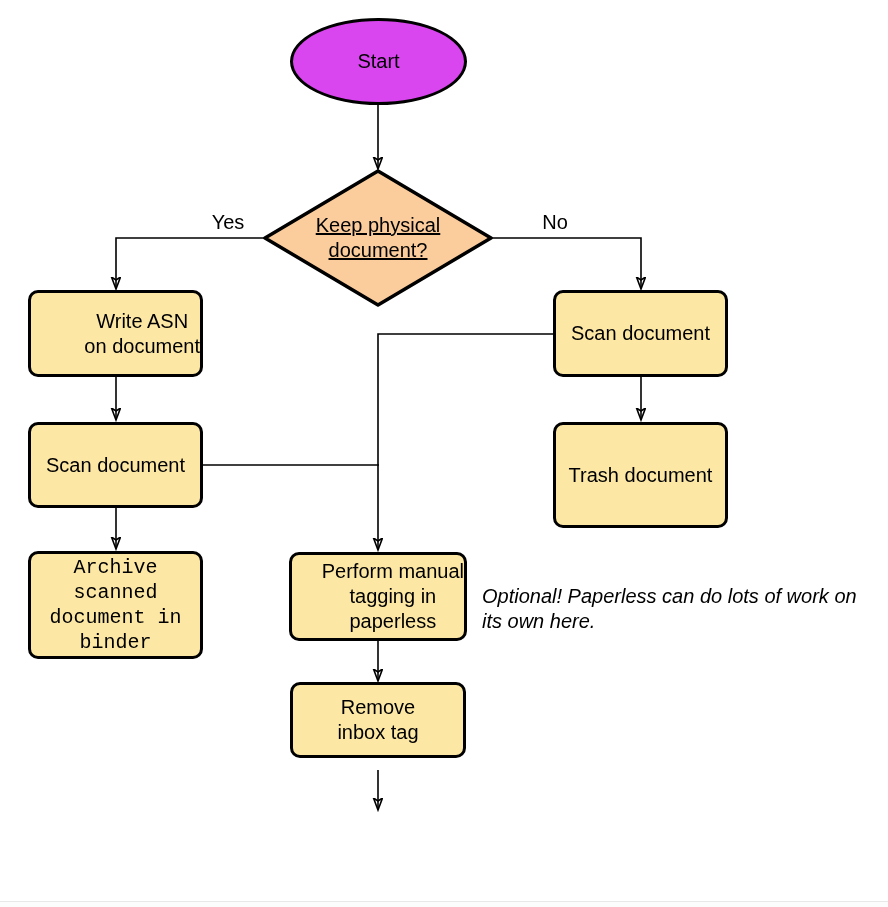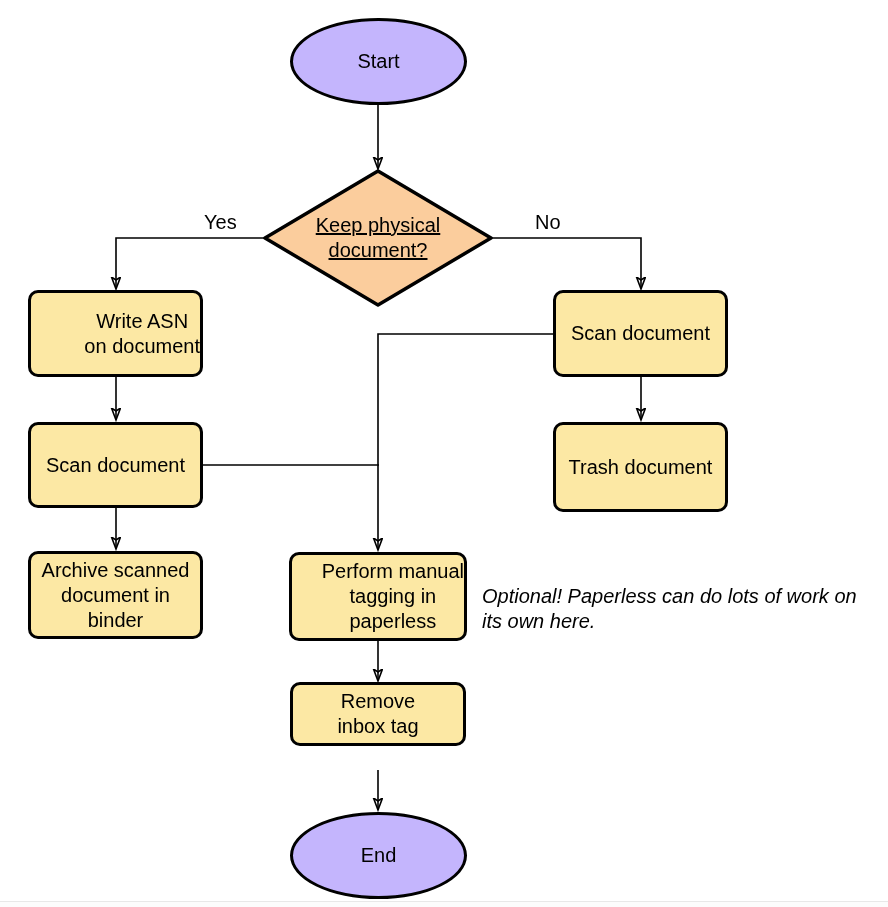--- a/index.html
+++ b/index.html
@@ -21,32 +21,33 @@
     text-align: center;
     font-size: 20px; line-height: 25px;
   }
   .node span { white-space: pre-line; display: block; }
   .process {
     background: #fce8a4;
     border: 3px solid #000000;
     border-radius: 10px;
   }
   .terminator {
-    background: #c4b5fd;
+    background: #d946ef;
     border: 3.5px solid #000000;
     border-radius: 50%;
     justify-content: center;
   }
   .decision-label {
     background: transparent;
     text-decoration: underline;
   }
   .edge-label {
     position: absolute;
     font-size: 20px; line-height: 22px;
+    text-align: center;
   }
   .note {
     position: absolute;
     font-size: 20px; line-height: 25px;
     font-style: italic;
     white-space: pre-line;
   }
   .bottom-divider {
     position: absolute; left: 0; top: 901; width: 888px; height: 1px;
     background: #e8e8e8;
@@ -97,48 +98,45 @@
 
   <div class="node process" style="left:28px; top:290px; width:175px; height:87px;justify-content:flex-end;">
     <span>Write ASN
 on document</span>
   </div>
 
   <div class="node process" style="left:28px; top:422px; width:175px; height:86px;">
     <span>Scan document</span>
   </div>
 
-  <div class="node process" style="left:28px; top:551px; width:175px; height:88px;">
+  <div class="node process" style="left:28px; top:551px; width:175px; height:108px;font-family:Liberation Mono, monospace;">
     <span>Archive scanned
 document in
 binder</span>
   </div>
 
   <div class="node process" style="left:553px; top:290px; width:175px; height:87px;">
     <span>Scan document</span>
   </div>
 
-  <div class="node process" style="left:553px; top:422px; width:175px; height:90px;justify-content:center;">
+  <div class="node process" style="left:553px; top:422px; width:175px; height:106px;justify-content:center;">
     <span>Trash document</span>
   </div>
 
   <div class="node process" style="left:289px; top:552px; width:178px; height:89px;justify-content:flex-end;">
     <span>Perform manual
 tagging in
 paperless</span>
   </div>
 
   <div class="note" style="left:482px; top:584px; width:410px;">Optional! Paperless can do lots of work on
 its own here.</div>
 
-  <div class="node process" style="left:290px; top:682px; width:176px; height:64px;">
+  <div class="node process" style="left:290px; top:682px; width:176px; height:76px;">
     <span>Remove
 inbox tag</span>
   </div>
 
-  <div class="node terminator" style="left:290px; top:812px; width:177px; height:87px;">
-    <span>End</span>
-  </div>
 
   <div class="bottom-divider" style="top:901px;"></div>
   <div class="bottom-strip"></div>
 
 </div>
 
 </body></html>

